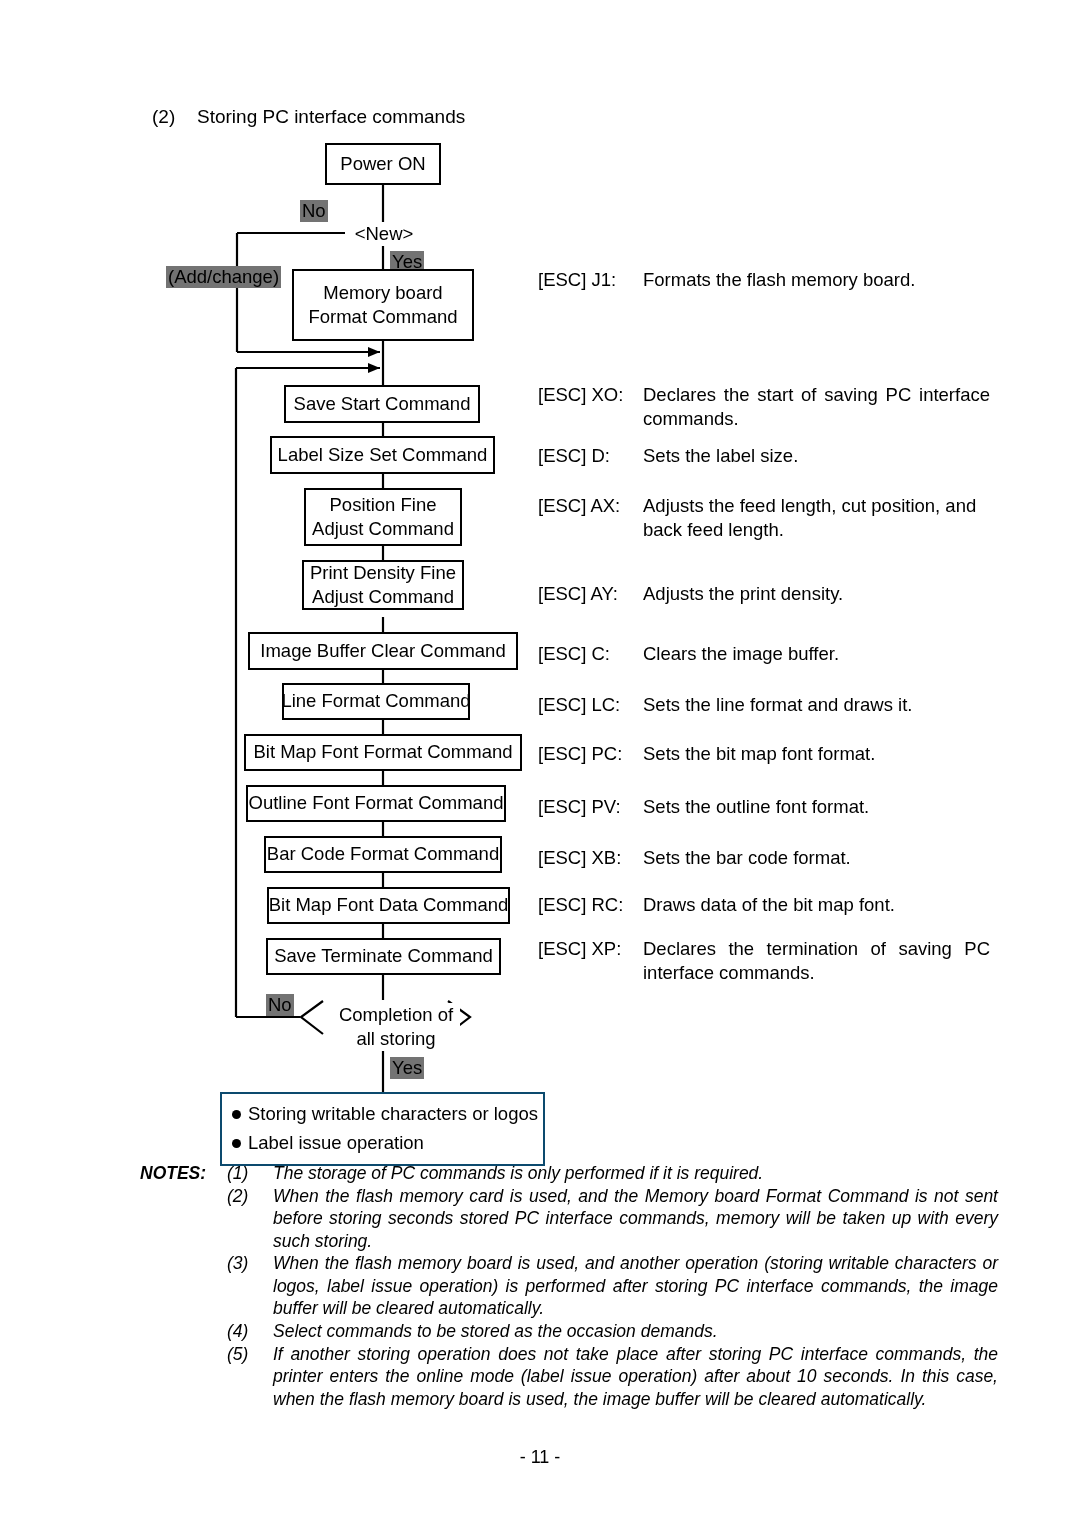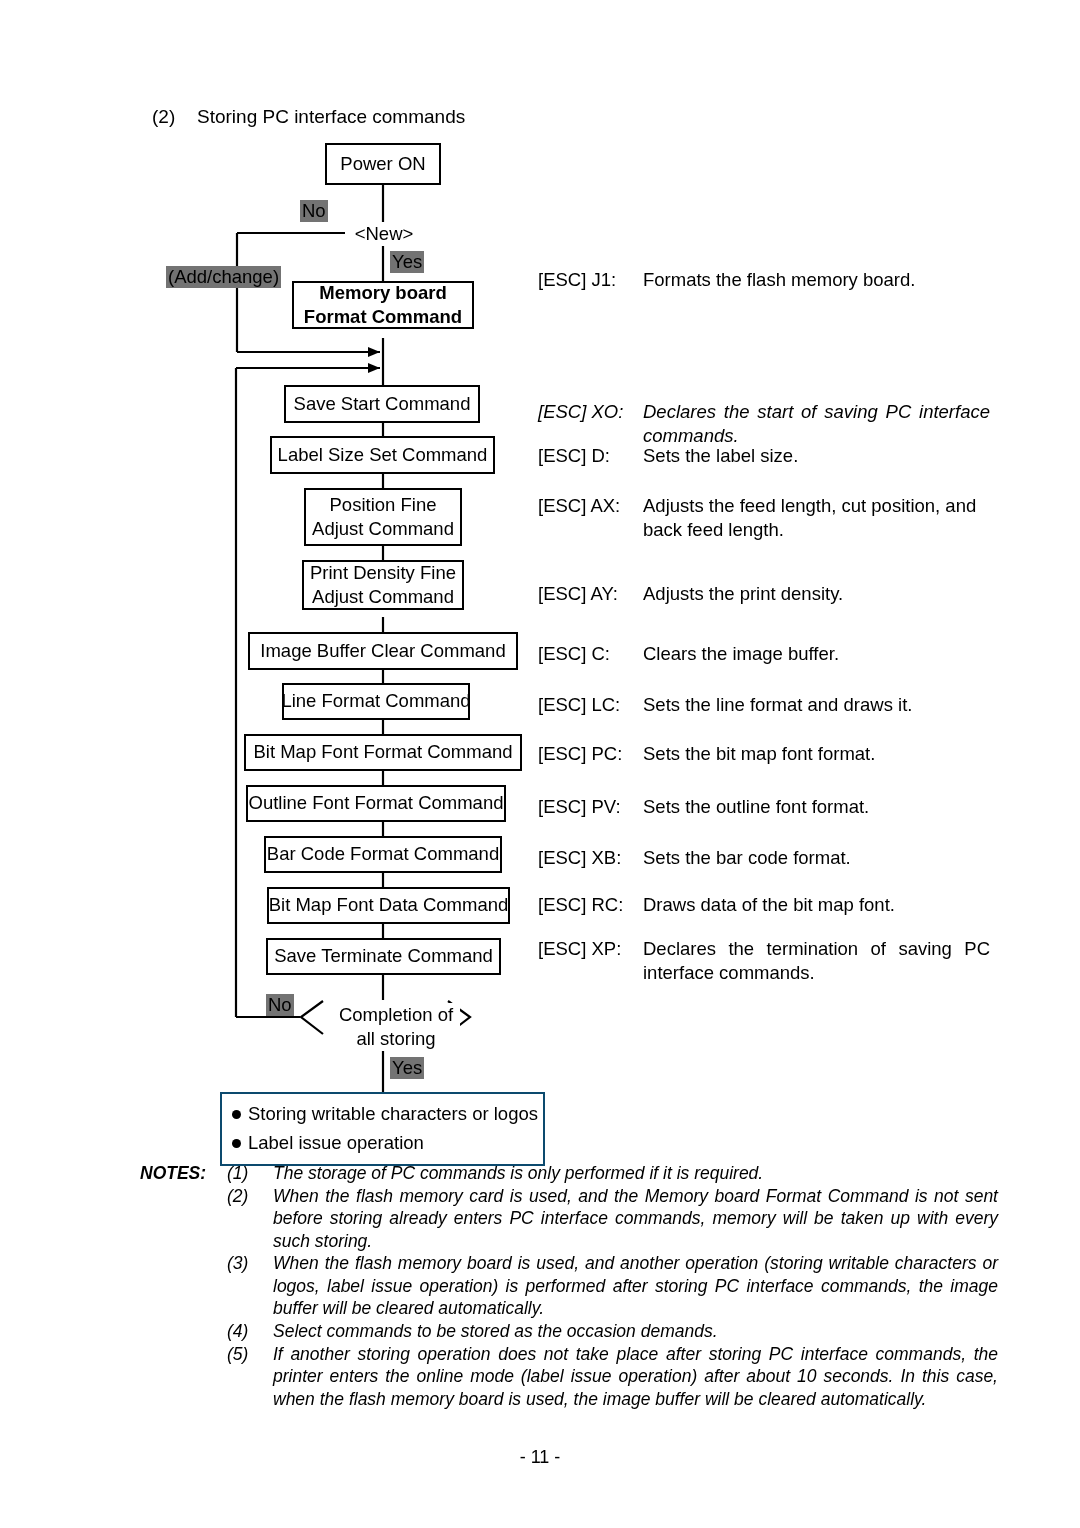--- a/index.html
+++ b/index.html
@@ -231,21 +231,21 @@
     <div class="flabel" style="left:300px; top:200px;">
       <span>No</span>
     </div>
     <div class="flabel" style="left:390px; top:251px;">
       <span>Yes</span>
     </div>
     <div class="flabel" style="left:166px; top:266px;text-align:center;">
       <span>(Add/change)</span>
     </div>
 
-    <div class="fbox" style="left:292px; top:281px; width:182px; height:48px;font-weight:bold;">
+    <div class="fbox" style="left:292px; top:269px; width:182px; height:72px;">
       <span>Memory board</span>
       <span>Format Command</span>
     </div>
 
     <div class="fbox" style="left:284px; top:385px; width:196px; height:38px;">
       <span>Save Start Command</span>
     </div>
 
     <div class="fbox" style="left:270px; top:436px; width:225px; height:38px;">
       <span>Label Size Set Command</span>
@@ -307,21 +307,21 @@
     </div>
   </div>
 
   <div class="esc-list">
 
     <div class="esc-row" style="top:0px;">
       <span class="esc-code">[ESC] J1:</span>
       <span class="esc-desc">Formats the flash memory board.</span>
     </div>
 
-    <div class="esc-row" style="top:132px;font-style:italic;">
+    <div class="esc-row" style="top:115px;">
       <span class="esc-code">[ESC] XO:</span>
       <span class="esc-desc justify">Declares the start of saving PC interface commands.</span>
     </div>
 
     <div class="esc-row" style="top:176px;">
       <span class="esc-code">[ESC] D:</span>
       <span class="esc-desc">Sets the label size.</span>
     </div>
 
     <div class="esc-row" style="top:226px;">
@@ -372,21 +372,21 @@
 
   <div class="notes">
     <span class="notes-head">NOTES:</span>
 
     <div class="note-row">
       <span class="note-num">(1)</span>
       <span class="note-body">The storage of PC commands is only performed if it is required.</span>
     </div>
     <div class="note-row">
       <span class="note-num">(2)</span>
-      <span class="note-body">When the flash memory card is used, and the Memory board Format Command is not sent before storing already enters PC interface commands, memory will be taken up with every such storing.</span>
+      <span class="note-body">When the flash memory card is used, and the Memory board Format Command is not sent before storing seconds stored PC interface commands, memory will be taken up with every such storing.</span>
     </div>
     <div class="note-row">
       <span class="note-num">(3)</span>
       <span class="note-body">When the flash memory board is used, and another operation (storing writable characters or logos, label issue operation) is performed after storing PC interface commands, the image buffer will be cleared automatically.</span>
     </div>
     <div class="note-row">
       <span class="note-num">(4)</span>
       <span class="note-body">Select commands to be stored as the occasion demands.</span>
     </div>
     <div class="note-row">

